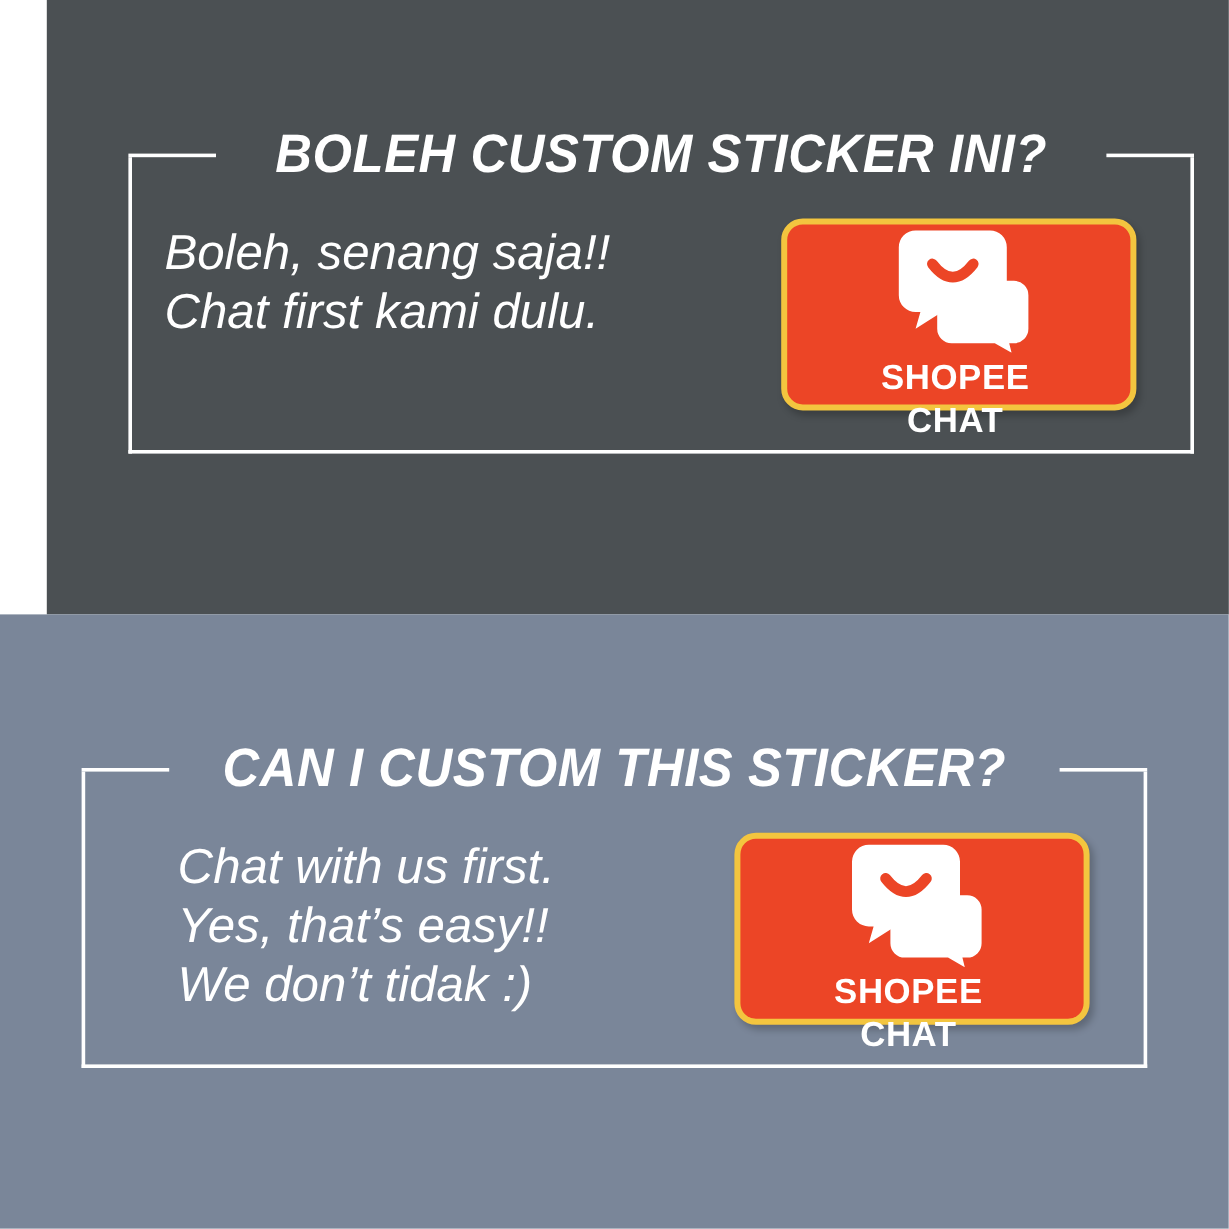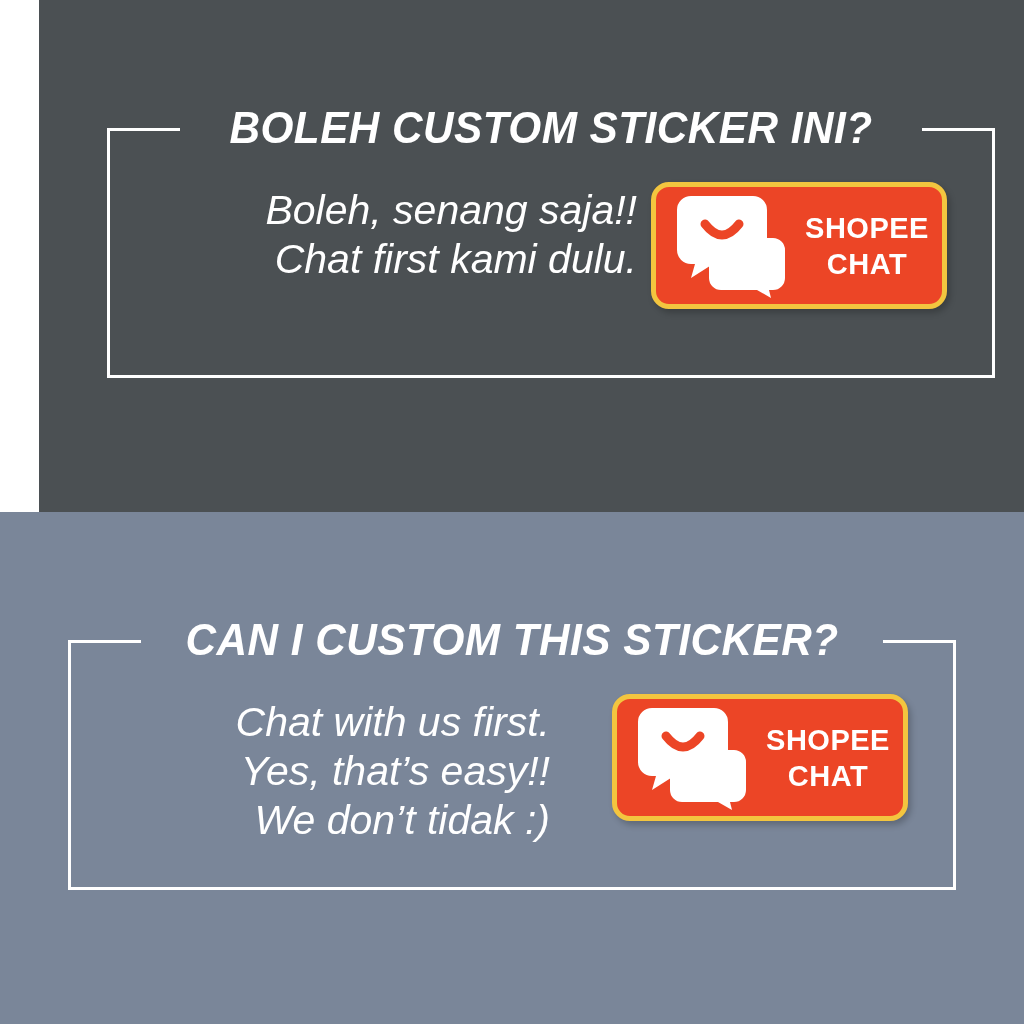--- a/index.html
+++ b/index.html
@@ -66,35 +66,35 @@
 
   
   .body-copy {
     position: absolute;
     color: #ffffff;
     font-family: "Liberation Sans", sans-serif;
     font-style: italic;
     font-weight: normal;
     font-size: 41px;
     line-height: 49px;
-    text-align: right;
+    text-align: left;
     white-space: nowrap;
   }
 
   
   .chat-btn {
     position: absolute;
     width: 296px;
-    height: 127px;
+    height: 160px;
     box-sizing: border-box;
     background: #ec4526;
     border: 5px solid #f3c53f;
     border-radius: 18px;
     display: flex;
-    flex-direction: row;
+    flex-direction: column;
     align-items: center;
     justify-content: flex-start;
     box-shadow: 3px 4px 6px rgba(0,0,0,0.22);
   }
   .chat-btn .icon-wrap {
     width: 130px;
     height: 110px;
     margin-left: 12px;
     display: flex;
     align-items: center;

